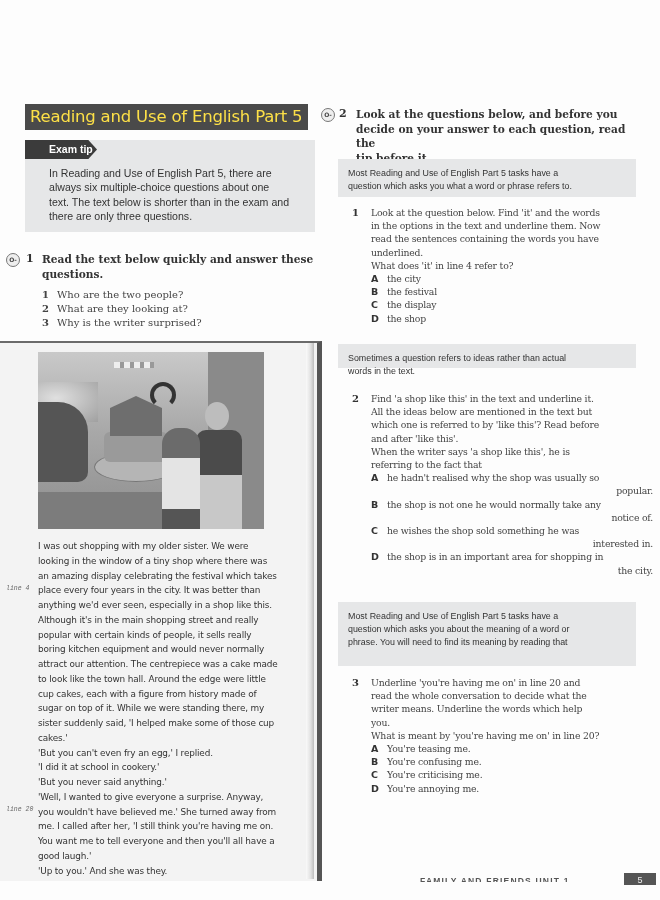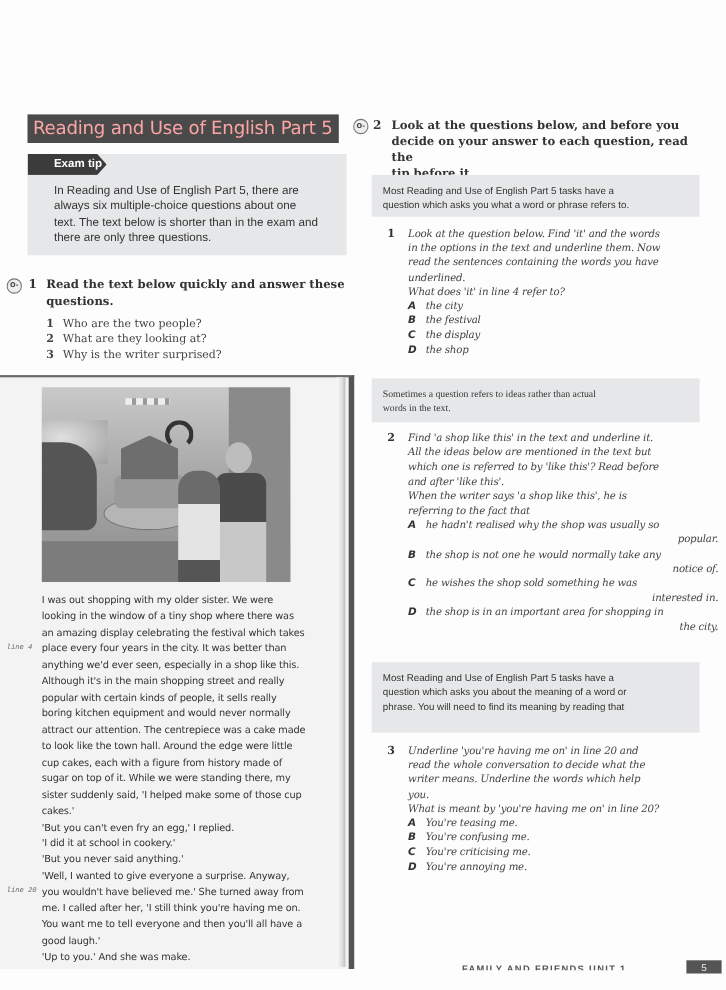--- a/index.html
+++ b/index.html
@@ -4,21 +4,21 @@
 <style>
   * { box-sizing: border-box; margin: 0; padding: 0; }
   html, body { width: 660px; height: 900px; background: #fdfdfd; overflow: hidden; }
   body { position: relative; font-family: "Liberation Sans", sans-serif; color: #2a2a2a; }
 
   .page-top-gap { position: absolute; left: 0; top: 0; width: 660px; height: 98px; background: #fdfdfd; }
 
   
   .section-title {
     position: absolute; left: 25px; top: 104px; width: 283px; height: 26px;
-    background: #4a4a4a; color: #fca5a5;
+    background: #4a4a4a; color: #fde047;
     font-family: "DejaVu Sans", sans-serif; font-size: 16.5px; line-height: 26px;
     padding-left: 5px; letter-spacing: -0.2px; white-space: nowrap;
   }
   .tip-box {
     position: absolute; left: 25px; top: 140px; width: 290px; height: 92px;
     background: #e6e7e8;
   }
   .tip-tag {
     position: absolute; left: 25px; top: 140px; height: 19px; width: 72px;
     background: #3b3b3b; color: #fff; font-weight: bold; font-size: 10.5px;
@@ -85,21 +85,21 @@
     font-size: 6.5px; color: #666;
   }
 
   
   .r-tip {
     position: absolute; left: 338px; width: 298px; background: #e6e7e8;
     font-size: 8.9px; line-height: 12.9px; color: #333; padding: 8px 10px;
   }
   .r-text {
     position: absolute; font-family: "DejaVu Serif", serif; font-size: 9.3px;
-    line-height: 13.2px; color: #444; width: 282px; letter-spacing: -0.2px; font-style: italic;
+    line-height: 13.2px; color: #444; width: 282px; letter-spacing: -0.2px;
   }
   .r-text p { white-space: nowrap; }
   .opt { display: flex; white-space: nowrap; }
   .opt .l { width: 16px; font-weight: bold; color: #333; font-family: "DejaVu Sans", sans-serif; font-size: 9.5px; }
   .opt-block .cont { padding-left: 16px; white-space: nowrap; text-align: right; }
   .sub-num { position: absolute; font-family: "DejaVu Serif", serif; font-weight: bold; font-size: 10px; color: #333; }
 
   .footer-label {
     position: absolute; left: 420px; top: 876px; font-size: 8.5px; font-weight: bold;
     letter-spacing: 1.2px; color: #555; white-space: nowrap; height: 6px; overflow: hidden;
@@ -185,21 +185,21 @@
   <p>sister suddenly said, 'I helped make some of those cup</p>
   <p>cakes.'</p>
   <p>'But you can't even fry an egg,' I replied.</p>
   <p>'I did it at school in cookery.'</p>
   <p>'But you never said anything.'</p>
   <p>'Well, I wanted to give everyone a surprise. Anyway,</p>
   <p>you wouldn't have believed me.' She turned away from</p>
   <p>me. I called after her, 'I still think you're having me on.</p>
   <p>You want me to tell everyone and then you'll all have a</p>
   <p>good laugh.'</p>
-  <p>'Up to you.' And she was make.</p>
+  <p>'Up to you.' And she was they.</p>
 </div>
 
 <div class="key-icon" style="left:321px;top:108px;">O‑</div>
 <div class="task-num" style="left:339px;top:107px;">2</div>
 <div class="task-heading" style="left:356px;top:107px;width:285px;">
   <div>Look at the questions below, and before you</div>
   <div>decide on your answer to each question, read the</div>
   <div>tip before it.</div>
 </div>
 
@@ -226,21 +226,21 @@
   <div class="opt">
       <span class="l">C</span>
       <span>the display</span>
     </div>
   <div class="opt">
       <span class="l">D</span>
       <span>the shop</span>
     </div>
 </div>
 
-<div class="r-tip" style="top:344px;height:40px;font-family:Liberation Serif, serif;">
+<div class="r-tip" style="top:344px;height:24px;">
   <div>Sometimes a question refers to ideas rather than actual</div>
   <div>words in the text.</div>
 </div>
 
 <div class="sub-num" style="left:352px;top:393px;">2</div>
 <div class="r-text" style="left:371px;top:392px;">
   <p>Find 'a shop like this' in the text and underline it.</p>
   <p>All the ideas below are mentioned in the text but</p>
   <p>which one is referred to by 'like this'? Read before</p>
   <p>and after 'like this'.</p>

